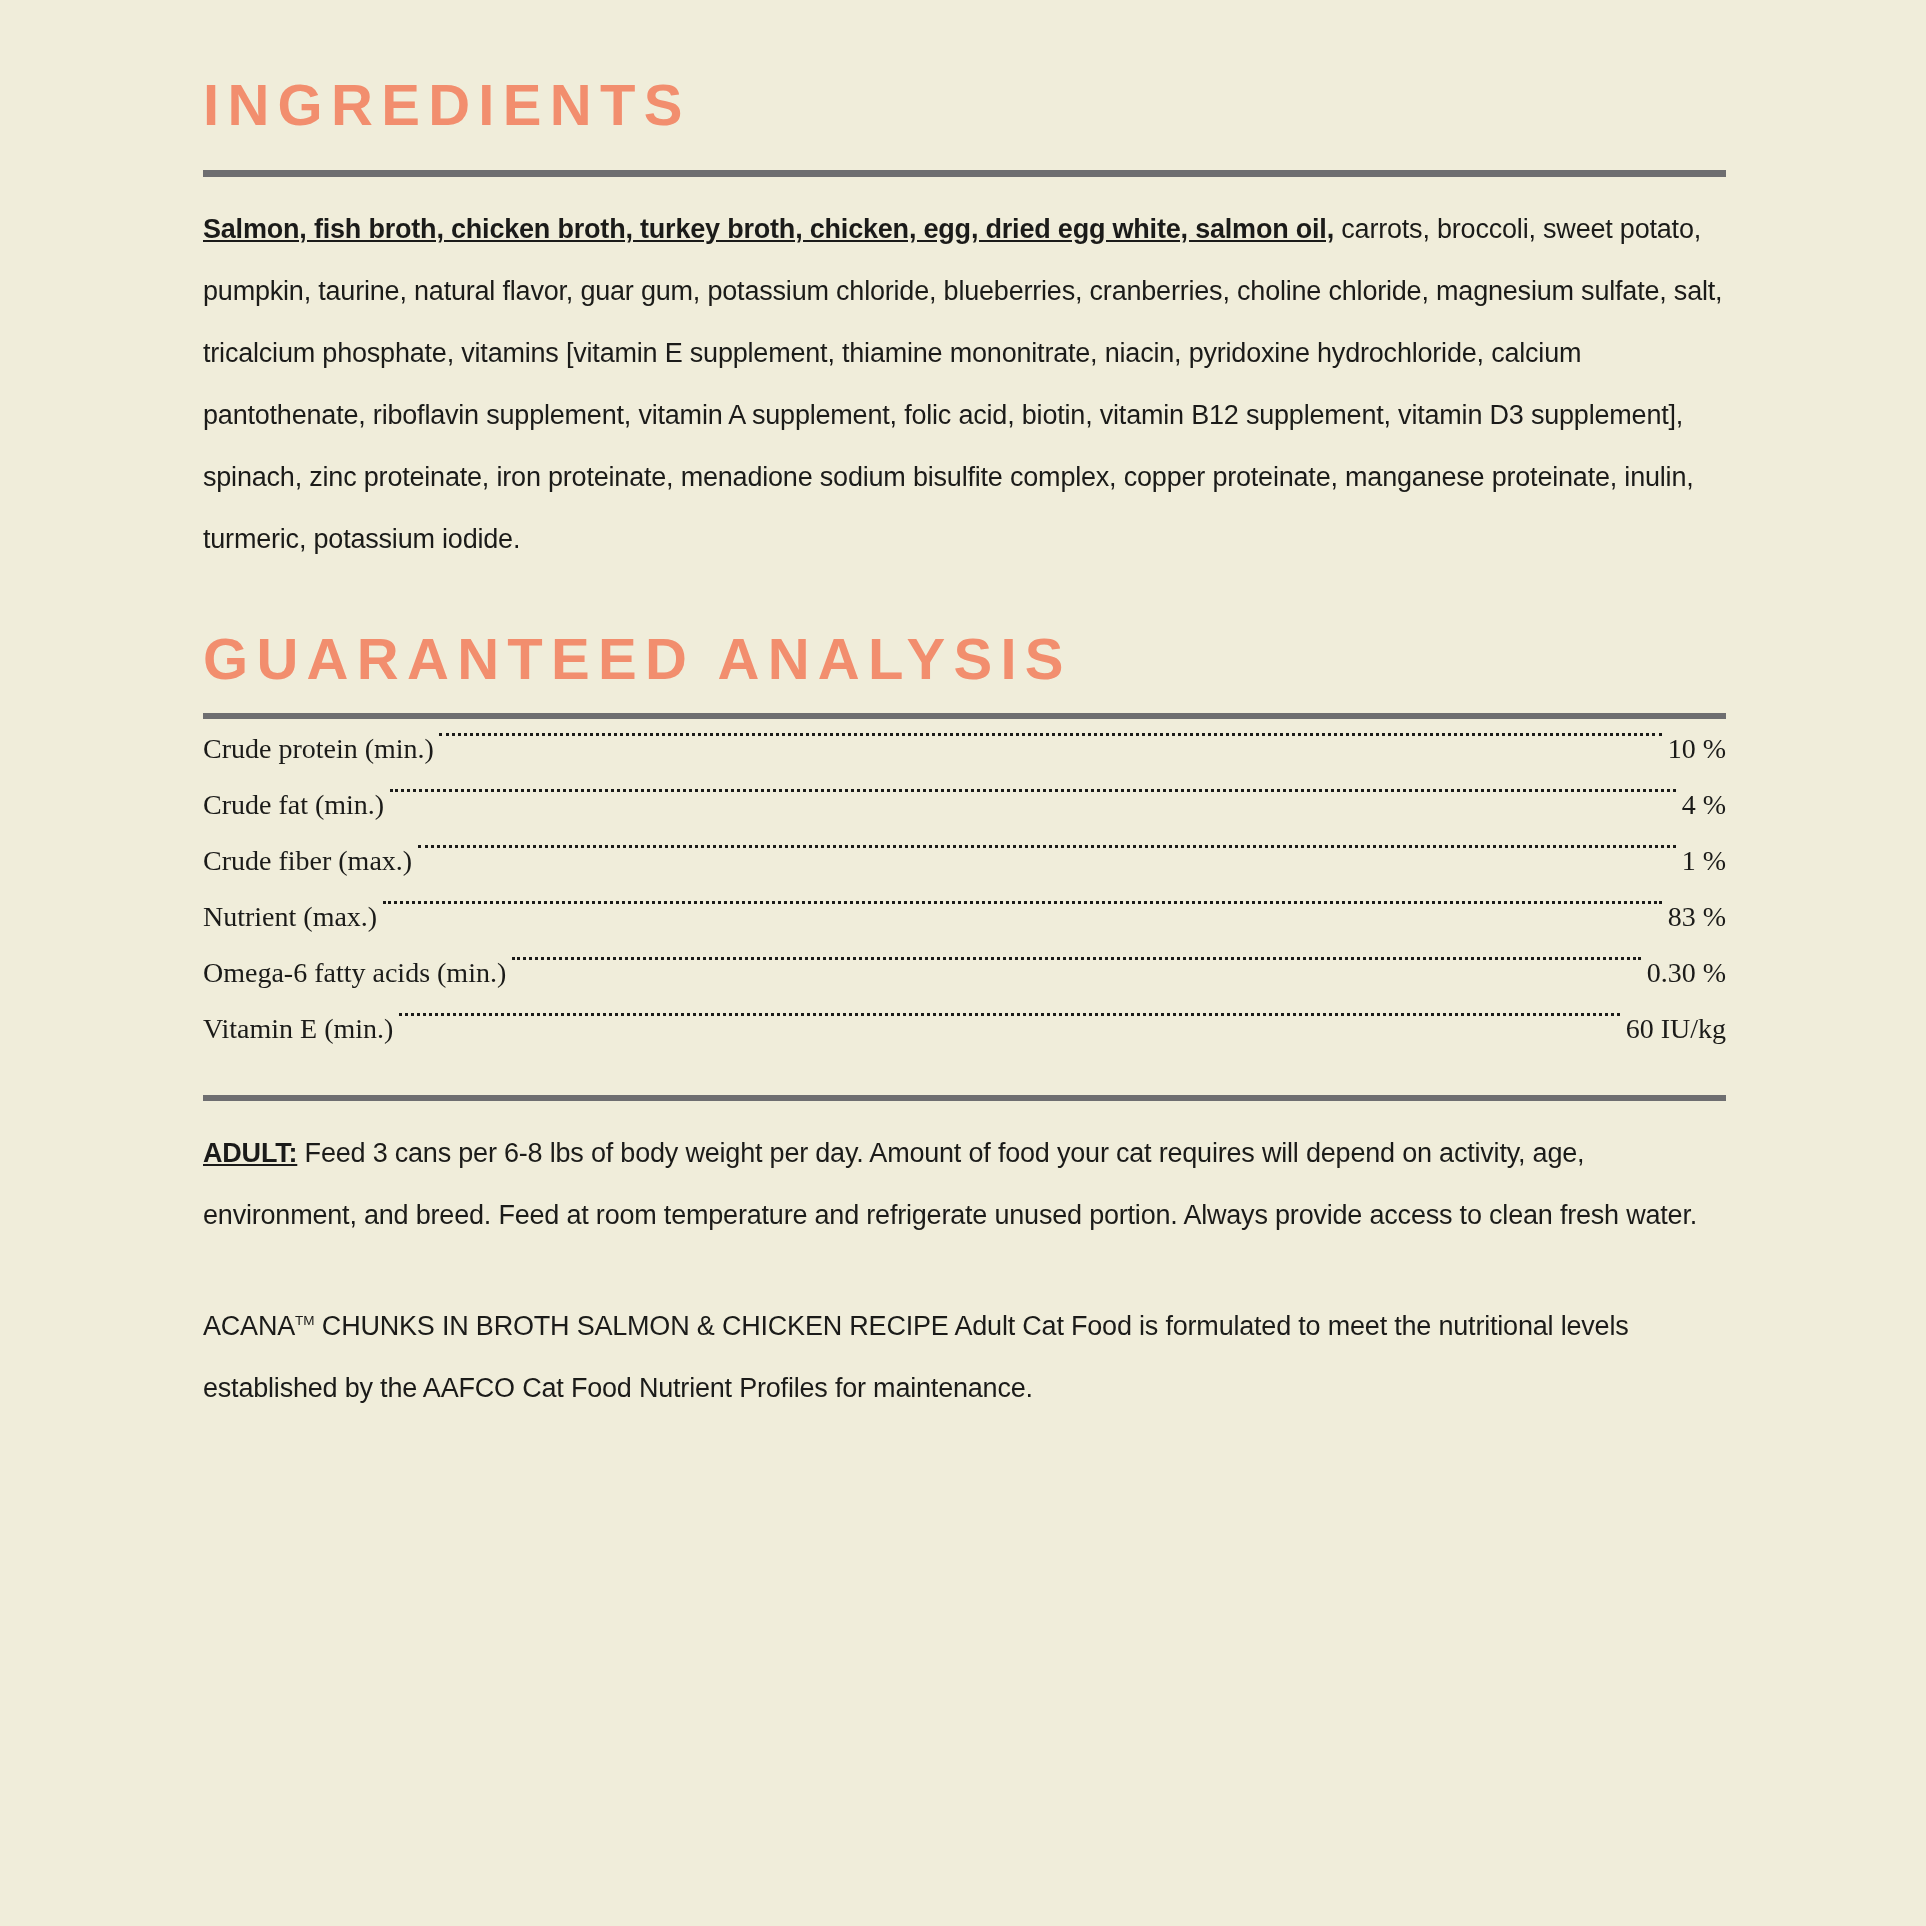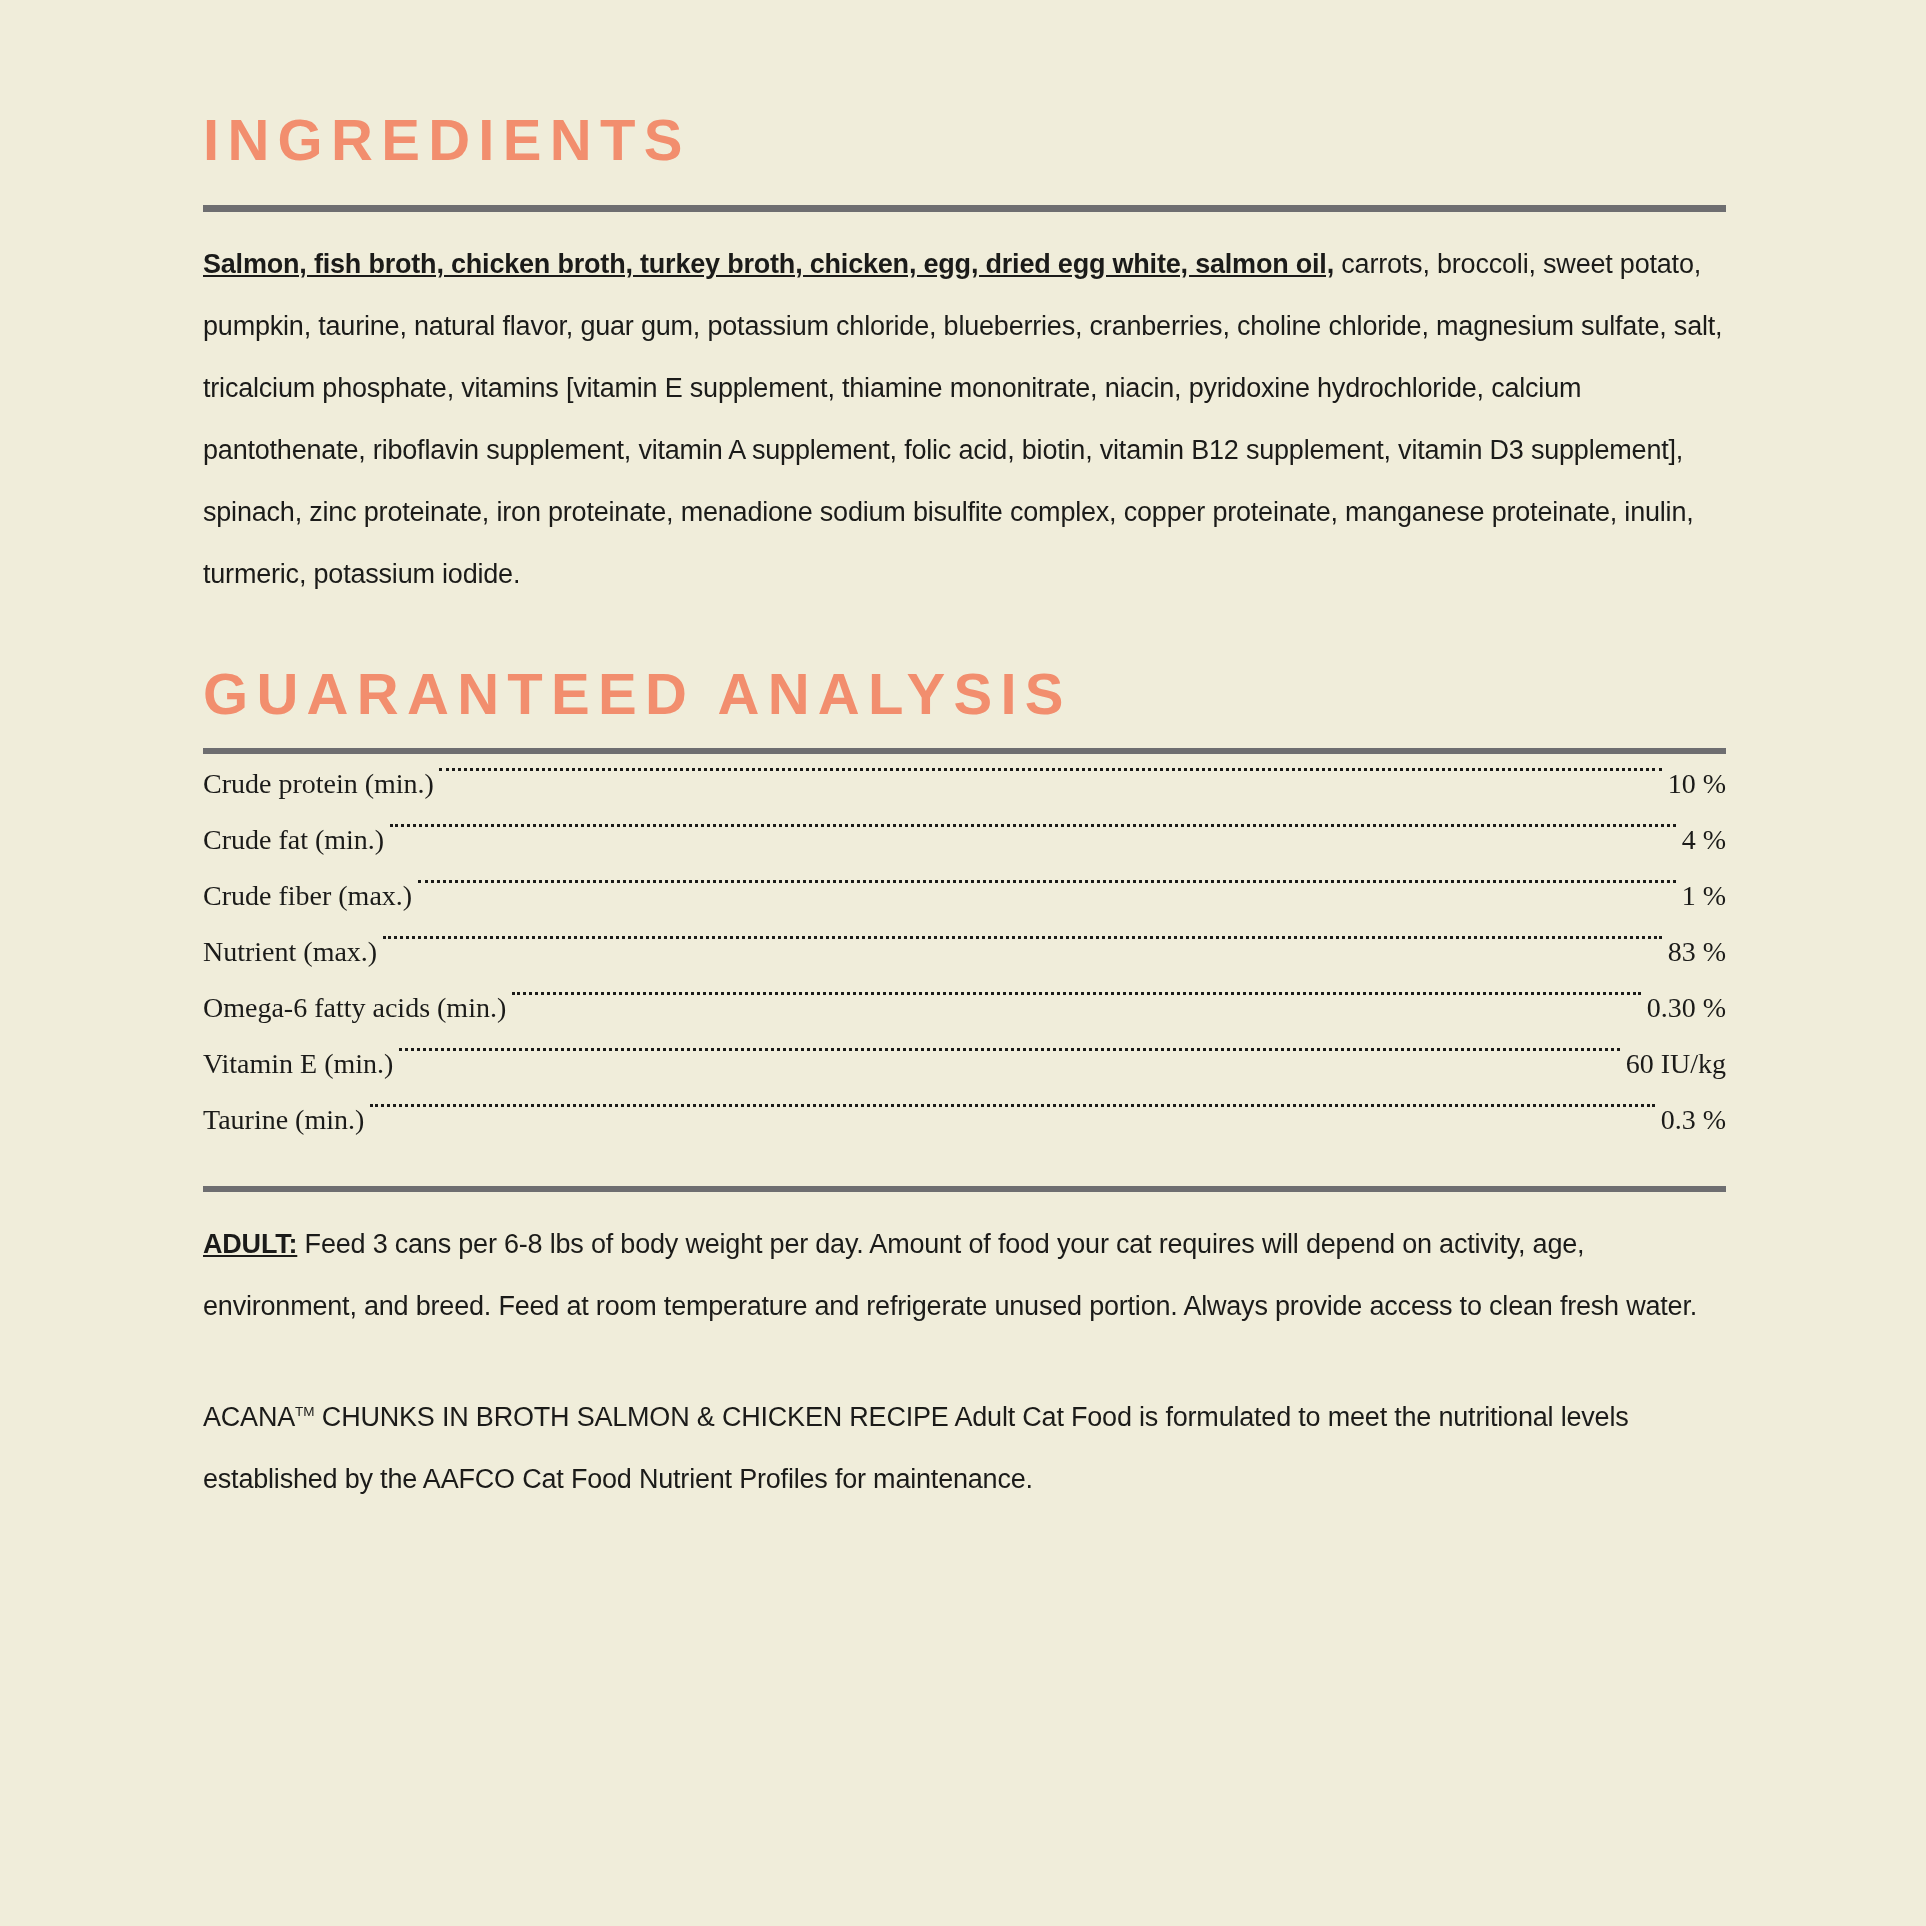--- a/index.html
+++ b/index.html
@@ -11,21 +11,21 @@
     background: #F0EDDA;
     overflow: hidden;
     font-family: "Liberation Sans", sans-serif;
     color: #1B1B19;
   }
   .content {
     position: absolute;
     left: 203px;
     top: 0;
     width: 1523px;
-    padding-top: 111px;
+    padding-top: 76px;
   }
   .section-title {
     margin: 0;
     font-size: 58px;
     line-height: 58px;
     font-weight: 800;
     letter-spacing: 8.3px;
     color: #F28E6E;
   }
   .rule {
@@ -103,25 +103,20 @@
       <div class="ga-row">
         <span class="ga-label">Omega-6 fatty acids (min.)</span>
         <span class="ga-leader"></span>
         <span class="ga-value">0.30 %</span>
       </div>
       <div class="ga-row">
         <span class="ga-label">Vitamin E (min.)</span>
         <span class="ga-leader"></span>
         <span class="ga-value">60 IU/kg</span>
       </div>
-      <div class="ga-row">
-        <span class="ga-label">Taurine (min.)</span>
-        <span class="ga-leader"></span>
-        <span class="ga-value">0.3 %</span>
-      </div>
     </div>
 
     <div class="rule mid"></div>
 
     <p class="body-text"><span class="bold">ADULT:</span><span> Feed 3 cans per 6-8 lbs of body weight per day. Amount of food your cat requires will depend on activity, age, environment, and breed. Feed at room temperature and refrigerate unused portion. Always provide access to clean fresh water.</span></p>
 
     <p class="body-text note"><span>ACANA</span><sup class="tm">TM</sup><span> CHUNKS IN BROTH SALMON &amp; CHICKEN RECIPE Adult Cat Food is formulated to meet the nutritional levels established by the AAFCO Cat Food Nutrient Profiles for maintenance.</span></p>
 
   </div>
 </div>

